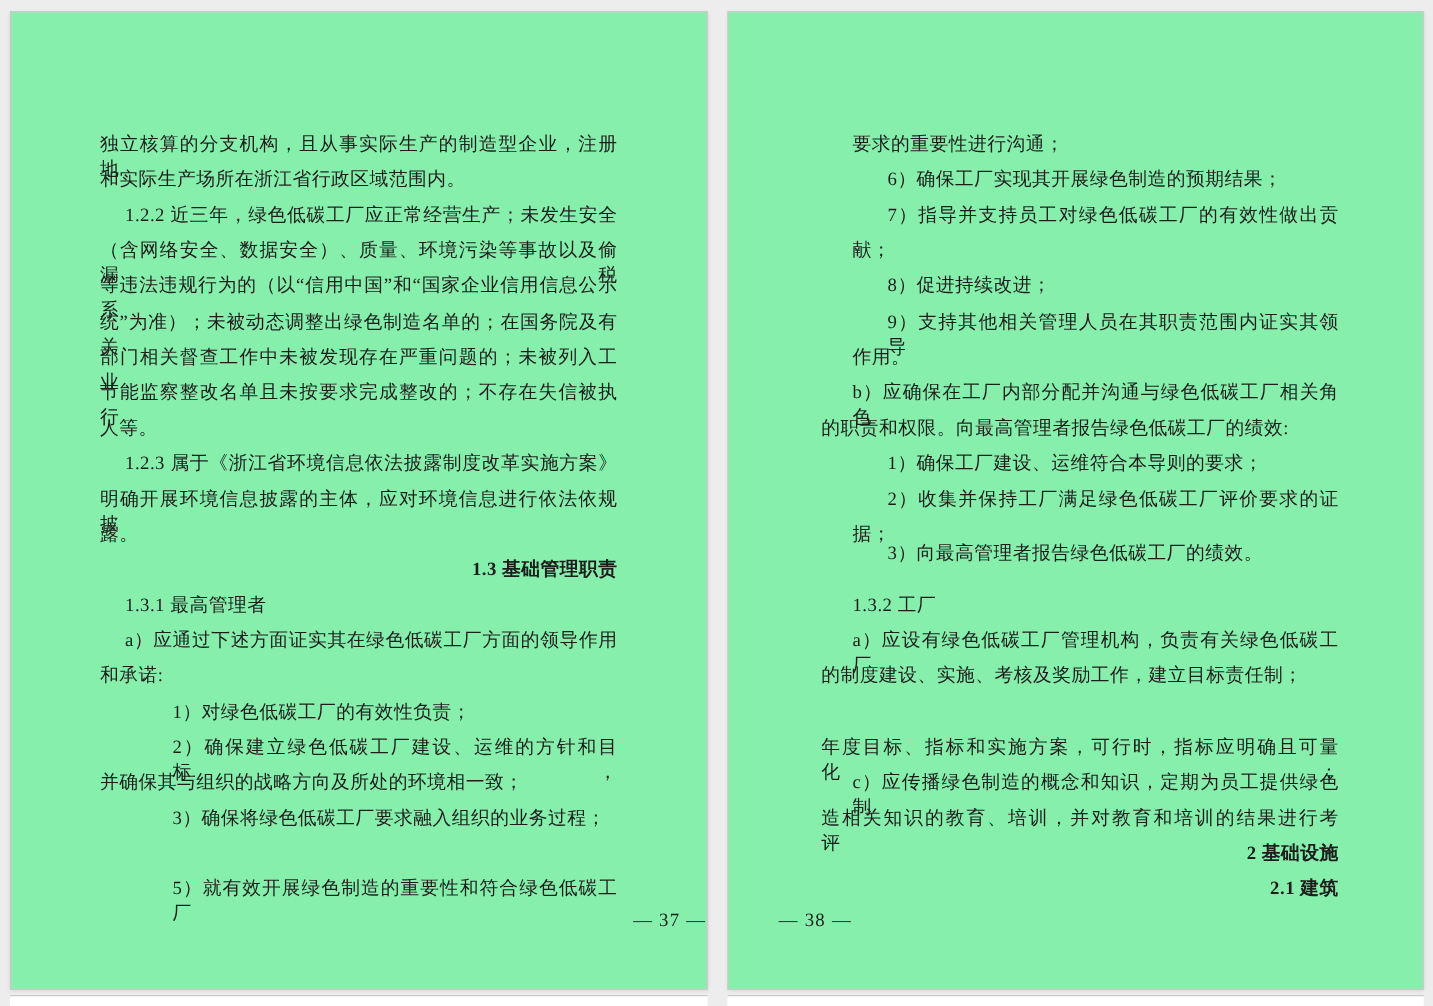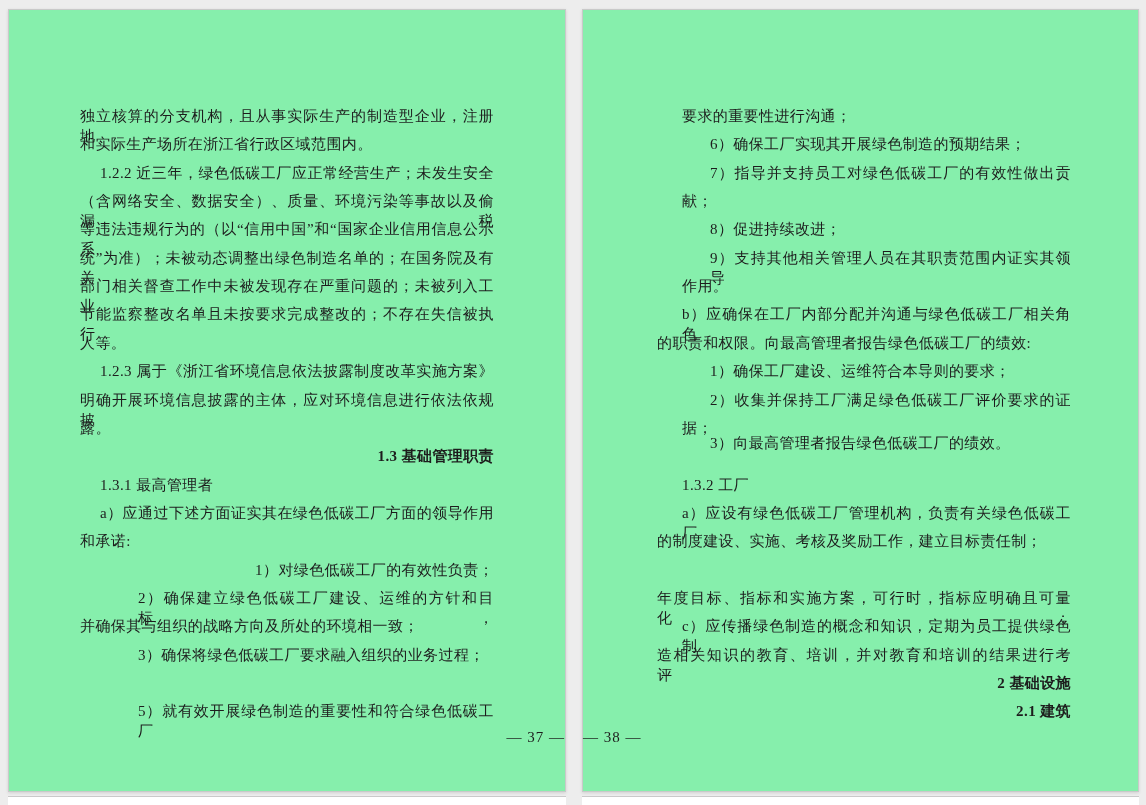--- a/index.html
+++ b/index.html
@@ -36,21 +36,21 @@
   .line.b{font-weight:bold;text-align:right;}
   #page-37 .ind1{padding-left:20px;}
   #page-37 .ind2{padding-left:58px;}
   #page-38 .ind1{padding-left:25px;}
   #page-38 .ind2{padding-left:53px;}
   .pageno{
     position:absolute;top:719px;left:0;right:0;
     font-size:15px;color:#1d1d1d;letter-spacing:1px;
   }
   .pageno.right{text-align:right;}
-  .pageno.left{text-align:left;}
+  .pageno.left{text-align:left;padding-left:40px;}
   .sliver{
     position:absolute;top:796px;height:9px;
     background:#ffffff;border-top:1px solid #c9c9c9;
     box-sizing:border-box;
   }
   #sliver-left{left:8px;width:558px;}
   #sliver-right{left:582px;width:557px;}
 </style>
 </head>
 <body>
@@ -66,21 +66,21 @@
       <div class="line ind0 j" style="top: 237.75px;">统”为准）；未被动态调整出绿色制造名单的；在国务院及有关</div>
       <div class="line ind0 j" style="top: 294.45px;">节能监察整改名单且未按要求完成整改的；不存在失信被执行</div>
       <div class="line ind0" style="top: 322.8px;">人等。</div>
       <div class="line ind1 j" style="top: 351.15px;">1.2.3 属于《浙江省环境信息依法披露制度改革实施方案》</div>
       <div class="line ind0 j" style="top: 379.5px;">明确开展环境信息披露的主体，应对环境信息进行依法依规披</div>
       <div class="line ind0" style="top: 407.85px;">露。</div>
       <div class="line ind1 b" style="top: 436.2px;">1.3 基础管理职责</div>
       <div class="line ind1" style="top: 464.55px;">1.3.1 最高管理者</div>
       <div class="line ind1 j" style="top: 492.9px;">a）应通过下述方面证实其在绿色低碳工厂方面的领导作用</div>
       <div class="line ind0" style="top: 521.25px;">和承诺:</div>
-      <div class="line ind2" style="top: 549.6px; text-align: right;">1）对绿色低碳工厂的有效性负责；</div>
+      <div class="line ind2" style="top: 549.6px;">1）对绿色低碳工厂的有效性负责；</div>
       <div class="line ind2 j" style="top: 577.95px;">2）确保建立绿色低碳工厂建设、运维的方针和目标，</div>
       <div class="line ind0" style="top: 606.3px;">并确保其与组织的战略方向及所处的环境相一致；</div>
       <div class="line ind2" style="top: 634.65px;">3）确保将绿色低碳工厂要求融入组织的业务过程；</div>
       <div class="line ind2 j" style="top: 691.35px;">5）就有效开展绿色制造的重要性和符合绿色低碳工厂</div>
     </div>
   <div class="pageno right">— 37 —</div>
 </div>
 
 <div id="page-38" class="page">
   <div class="textblock" id="lines-right">

